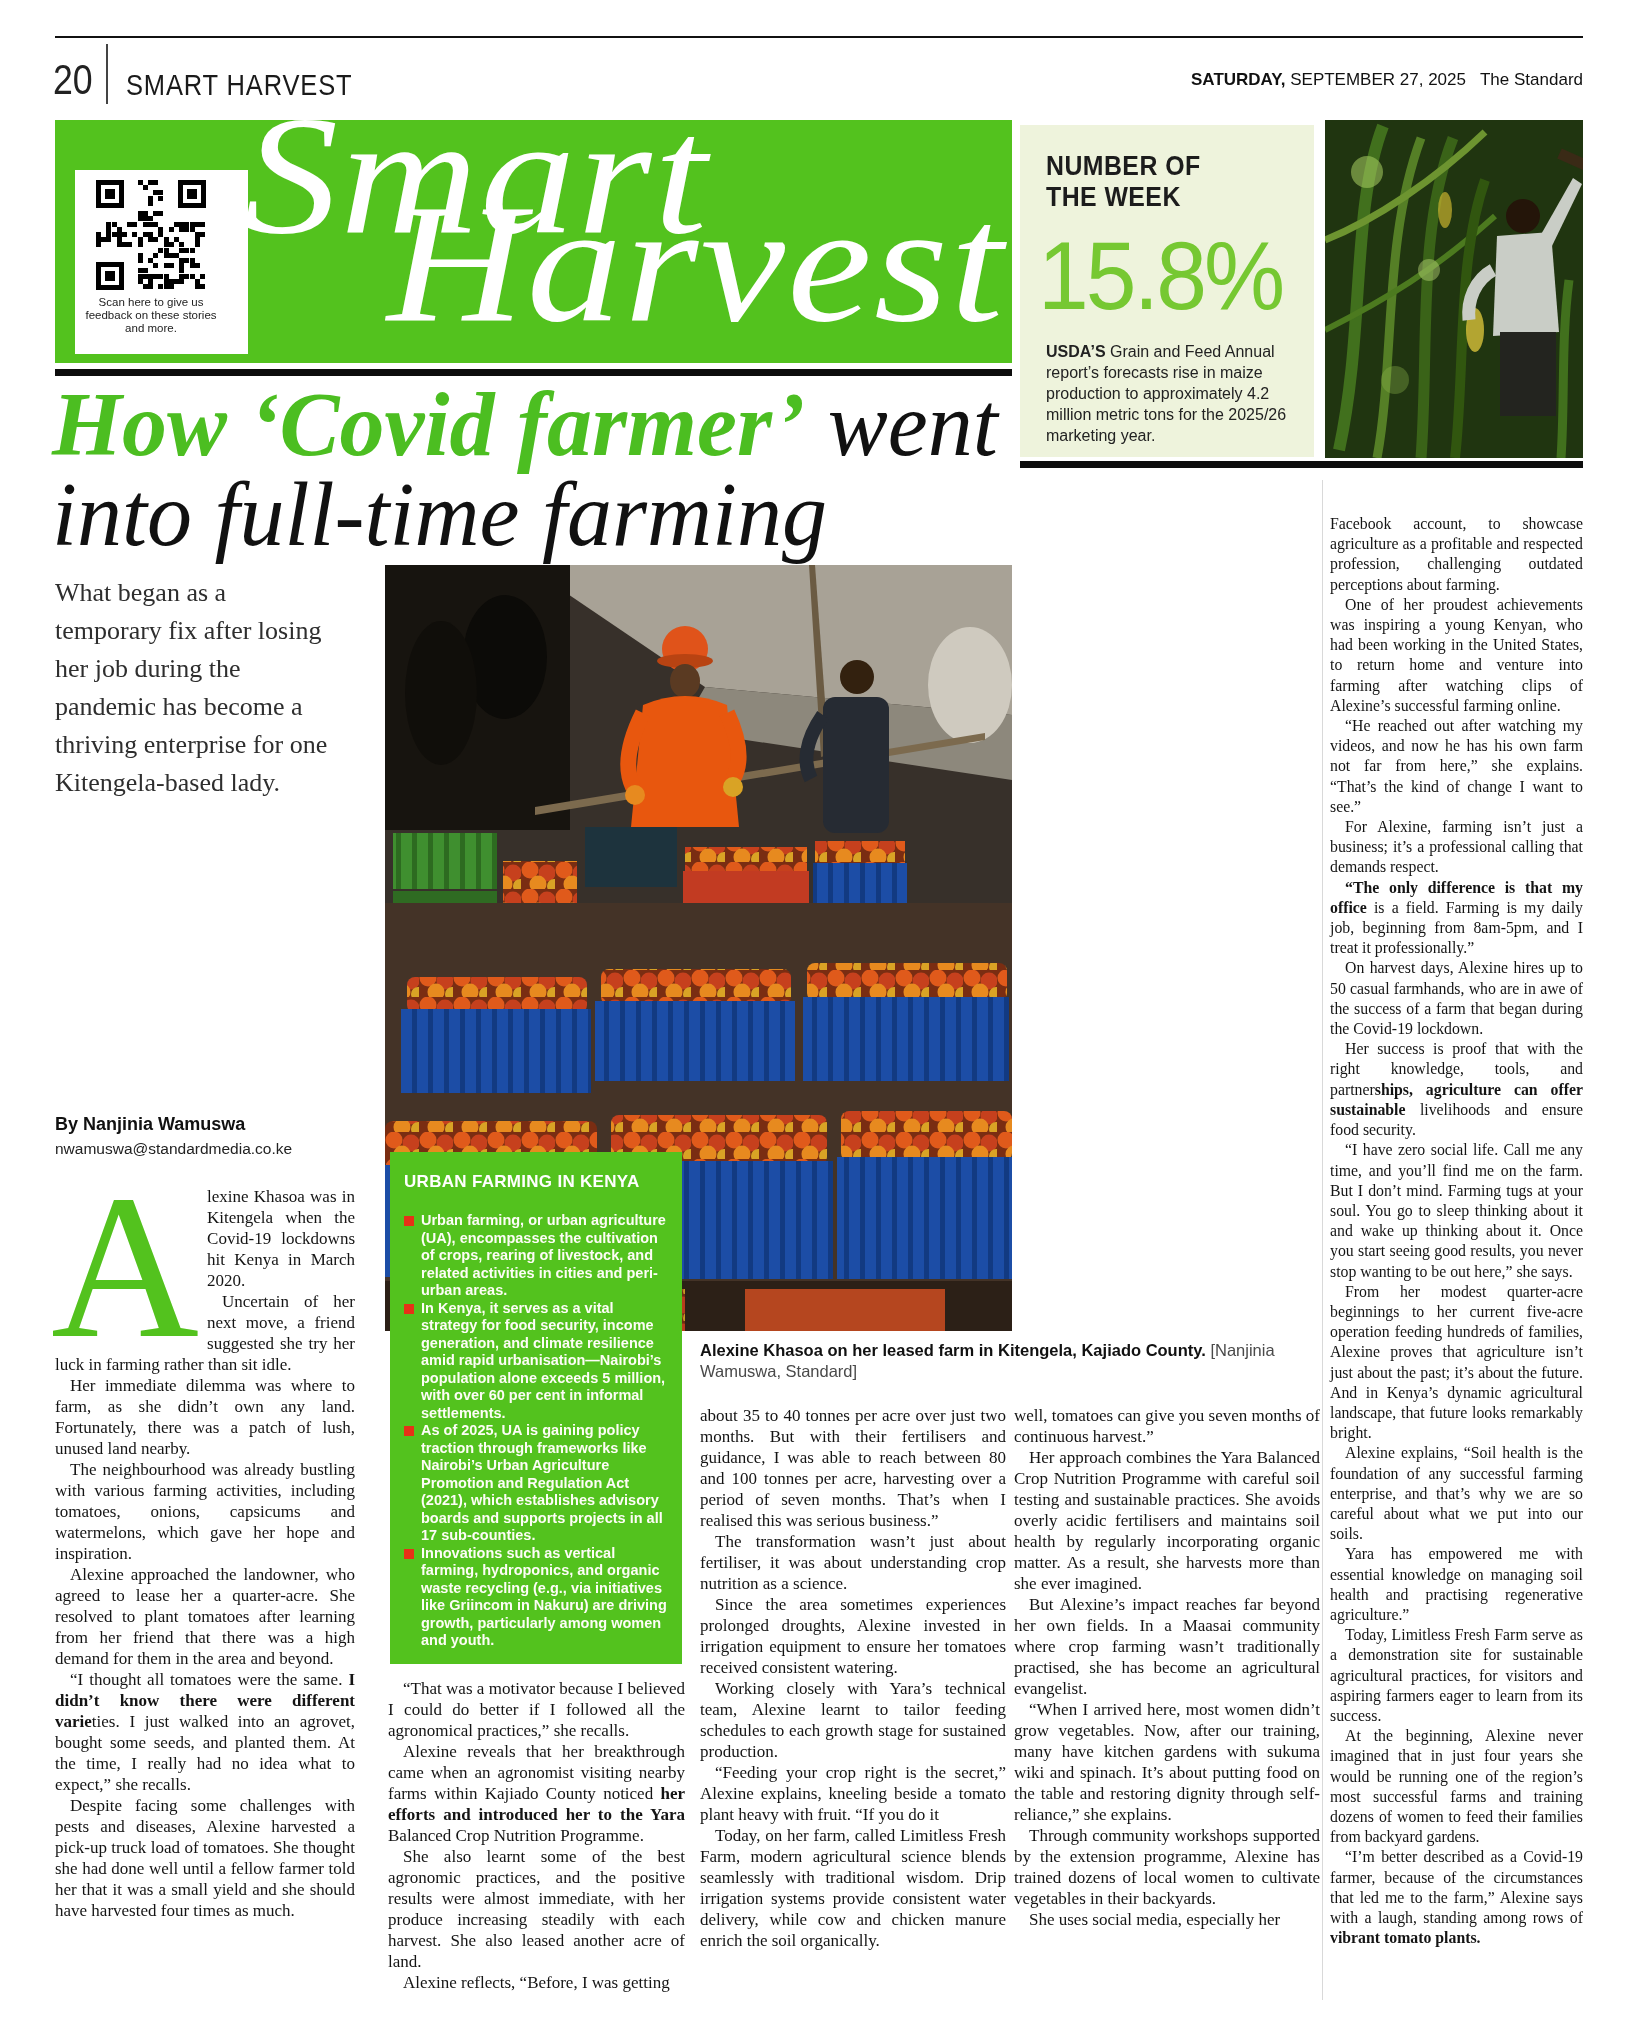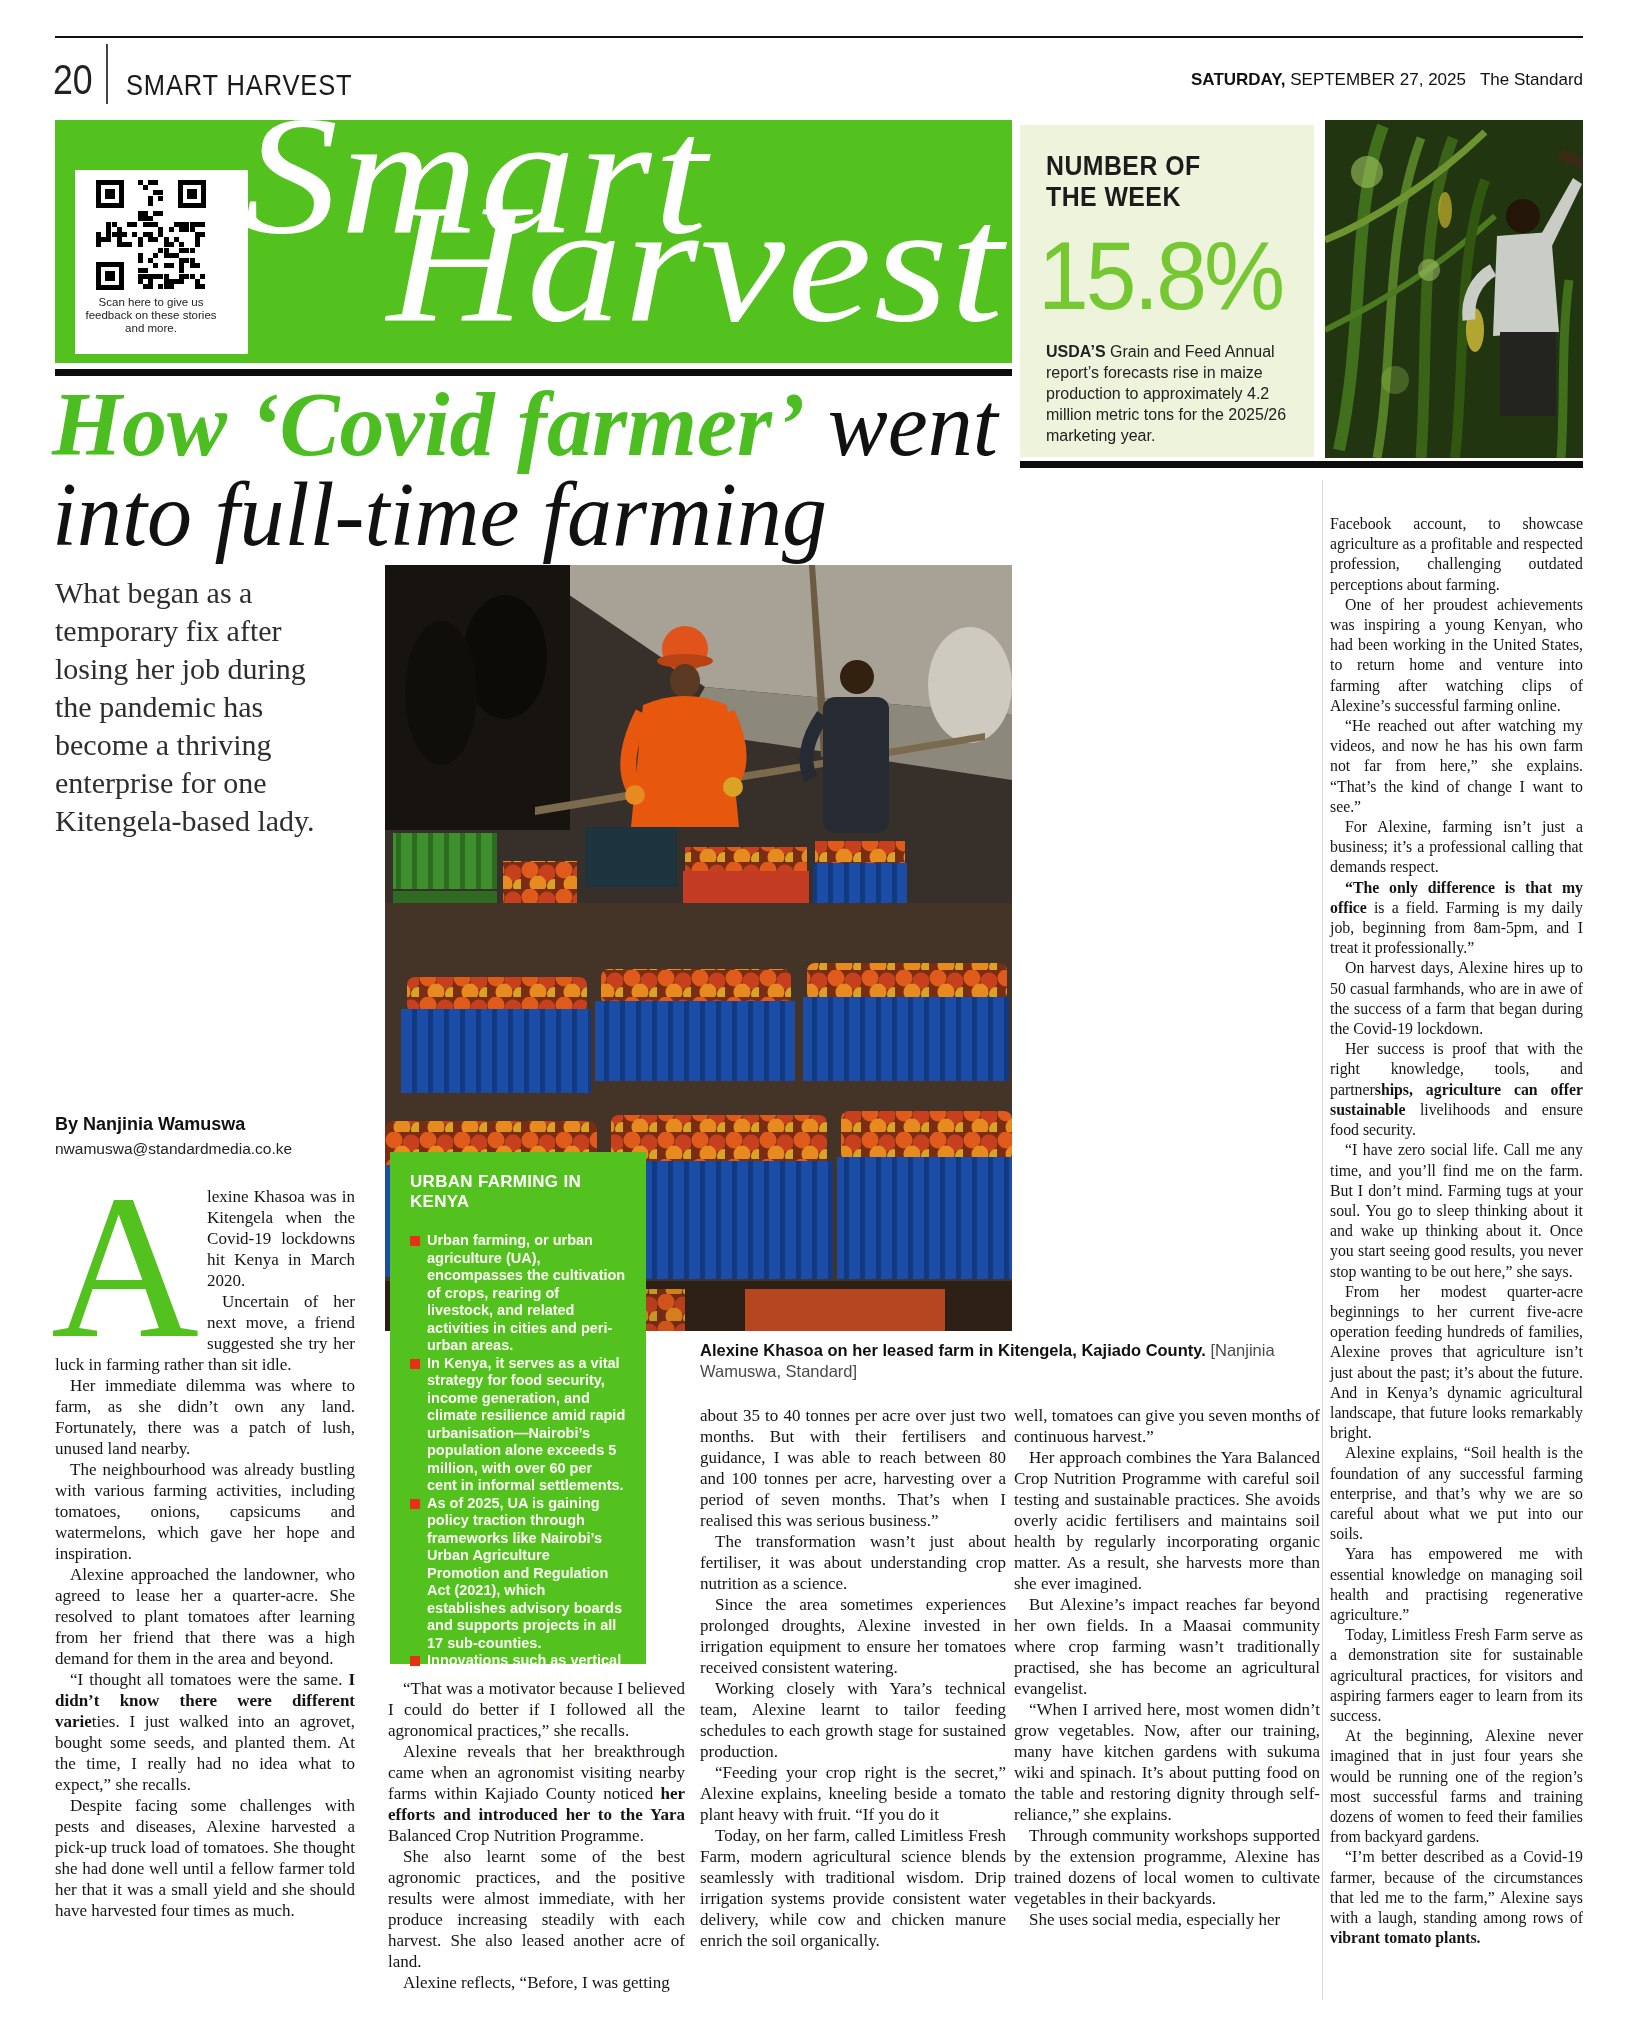--- a/index.html
+++ b/index.html
@@ -49,30 +49,30 @@
 
   
   .hl{left:52px;white-space:nowrap;font-style:italic;font-size:90px;line-height:1;
       font-family:"Liberation Serif",serif;}
   #hl1{top:380px;}
   #hl1 .green{color:#4cbe21;font-weight:bold;}
   #hl1 .rest{color:#111;font-weight:400;}
   #hl2{top:470px;color:#111;font-weight:400;}
 
   
-  #standfirst{left:55px;top:574px;width:280px;font-size:30px;line-height:38px;color:#2e2e2e;}
+  #standfirst{left:55px;top:574px;width:280px;font-size:26px;line-height:38px;color:#2e2e2e;}
   #byline{left:55px;top:1114px;font-size:18px;font-weight:bold;color:#111;}
   #byline-email{left:55px;top:1140px;font-size:15.5px;color:#222;}
 
   
   #main-photo{left:385px;top:565px;width:627px;height:766px;overflow:hidden;}
 
   
-  #factbox{left:390px;top:1152px;width:256px;height:512px;background:#53c21e;
-           padding:20px 20px;box-sizing:border-box;}
+  #factbox{left:390px;top:1152px;width:292px;height:512px;background:#53c21e;
+           padding:20px 14px;box-sizing:border-box;}
   #factbox h3{margin:0 0 20px 0;font-size:17px;letter-spacing:.3px;color:#fff;
               font-family:"Liberation Sans",sans-serif;}
   .fb-item{display:flex;font-family:"Liberation Sans",sans-serif;font-weight:bold;
            font-size:14.5px;line-height:17.5px;color:#fdfdf6;}
   .fb-item .sq{flex:0 0 auto;width:10px;height:10px;background:#e63117;margin:4px 7px 0 0;}
 
   
   #caption{left:700px;top:1340px;width:622px;font-family:"Liberation Sans",sans-serif;
            font-size:16.5px;line-height:21px;color:#111;}
   #caption .cb{font-weight:bold;}

